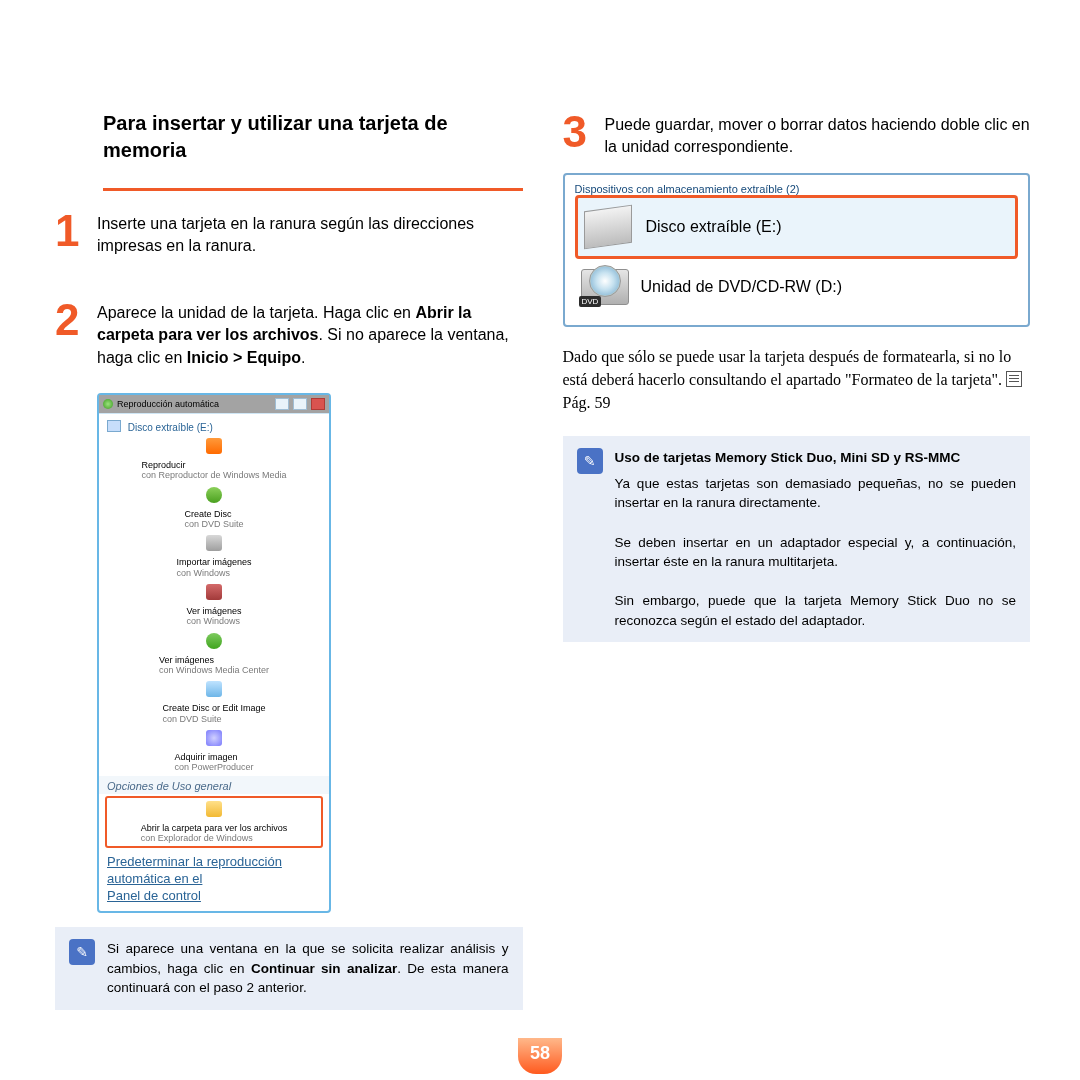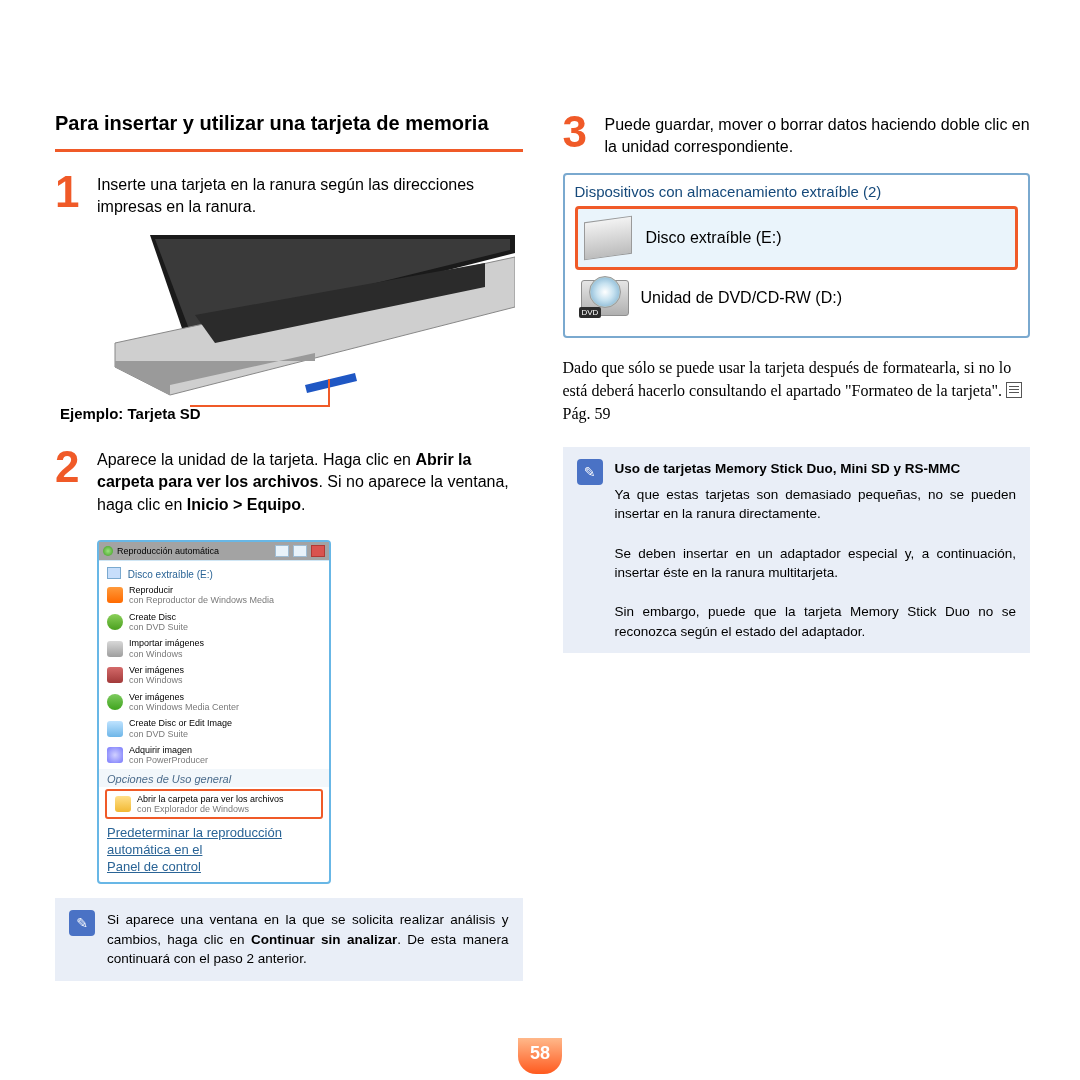--- a/index.html
+++ b/index.html
@@ -18,23 +18,24 @@
     gap: 40px;
   }
   .col {
     flex: 1;
     min-width: 0;
   }
   .section-title {
     font-size: 20px;
     font-weight: bold;
     line-height: 1.35;
-    padding-bottom: 12px;
+    padding-bottom: 24px;
     border-bottom: 3px solid #f05a28;
     margin-bottom: 18px;
+    margin-left: 48px;
   }
   .step {
     display: flex;
     gap: 12px;
     margin-bottom: 10px;
   }
   .step-num {
     font-size: 44px;
     font-weight: bold;
     color: #f05a28;
@@ -101,20 +102,21 @@
   .ap-sub {
     padding: 6px 8px 2px 8px;
     color: #2a6496;
     font-size: 10px;
   }
   .ap-item {
     display:flex;
     align-items:center;
     gap:6px;
     padding: 3px 8px;
+    flex-direction: column;
   }
   .ap-item .ic{ width:16px; height:16px; background:#ccc; border-radius:3px; flex-shrink:0;}
   .ap-item .ic.play{ background:linear-gradient(#ff9a3b,#ff6a00);}
   .ap-item .ic.disc{ background:linear-gradient(#8bd05a,#4aa01f); border-radius:50%;}
   .ap-item .ic.cam{ background:linear-gradient(#d8d8d8,#9e9e9e);}
   .ap-item .ic.pics{ background:linear-gradient(#d46a6a,#a23a3a);}
   .ap-item .ic.mc{ background:linear-gradient(#7ecb5f,#3fa41e); border-radius:50%;}
   .ap-item .ic.edit{ background:linear-gradient(#bfe3ff,#6eb6e8);}
   .ap-item .ic.acq{ background:radial-gradient(circle,#d0d0ff,#7a7afc);}
   .ap-item .ic.folder{ background:linear-gradient(#ffe08a,#f2b933);}
@@ -142,22 +144,21 @@
 
   .devices-box {
     border:2px solid #7aa9cf;
     border-radius:4px;
     padding:8px 10px 10px 10px;
     margin: 14px 0 18px 0;
     background:#fff;
   }
   .devices-title{
     color:#15497a;
-    font-size:15px;
-    margin-bottom:6px;
+    font-size:11px;
   }
   .dev-row{
     display:flex;
     align-items:center;
     gap:14px;
     padding:10px 6px;
   }
   .dev-row.highlight{
     border:3px solid #f05a28;
     border-radius:4px;
@@ -219,32 +220,20 @@
 <div class="page">
 
   <div class="col">
     <div class="section-title">Para insertar y utilizar una tarjeta de memoria</div>
 
     <div class="step">
       <div class="step-num">1</div>
       <div class="step-text">Inserte una tarjeta en la ranura según las direcciones impresas en la ranura.</div>
     </div>
 
-    <div class="laptop-figure">
-      <svg class="laptop-svg" viewBox="0 0 460 170">
-        <polygon points="95,0 460,0 460,18 130,102" fill="#1a1a1a"></polygon>
-        <polygon points="100,4 455,4 455,15 134,94" fill="#3a3a3a"></polygon>
-        <polygon points="60,108 460,22 460,72 115,160 60,132" fill="#cfcfcf" stroke="#888"></polygon>
-        <polygon points="140,80 430,28 430,52 160,108" fill="#2b2b2b"></polygon>
-        <polygon points="60,132 115,160 115,150 260,118 260,126 60,126" fill="#9a9a9a"></polygon>
-        <polygon points="250,150 300,138 302,146 252,158" fill="#1f57c4"></polygon>
-      </svg>
-      <span class="example-label">Ejemplo: Tarjeta SD</span>
-      <span class="pointer-line"></span>
-    </div>
 
     <div style="height:30px"></div>
 
     <div class="step">
       <div class="step-num">2</div>
       <div class="step-text">
         <span>Aparece la unidad de la tarjeta. Haga clic en </span><b>Abrir la carpeta para ver los archivos</b><span>. Si no aparece la ventana, haga clic en </span><b>Inicio &gt; Equipo</b><span>.</span>
       </div>
     </div>
 

